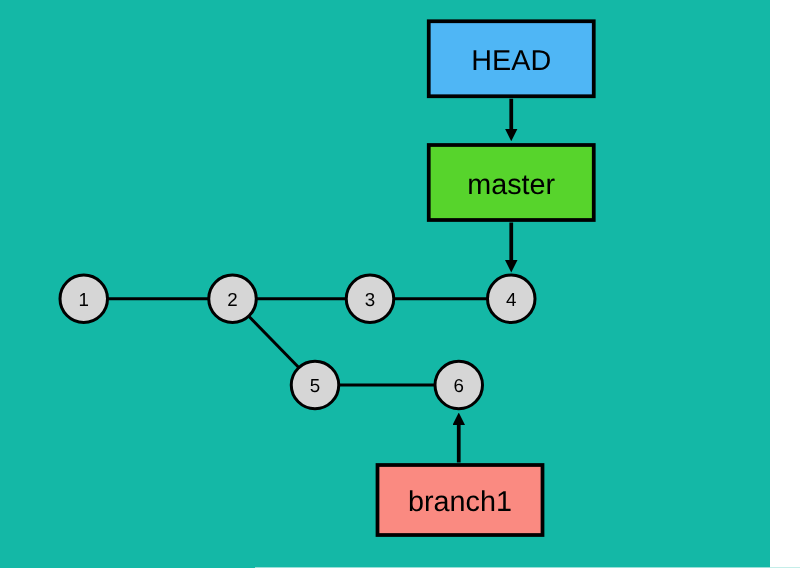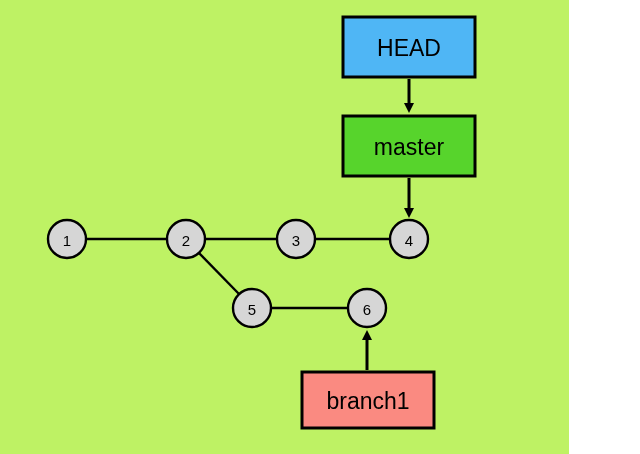--- a/index.html
+++ b/index.html
@@ -3,23 +3,23 @@
 <meta charset="utf-8">
 <title>Git Branch Diagram</title>
 <style>
   html, body {
     margin: 0;
     padding: 0;
     background: #ffffff;
   }
   #canvas {
     position: relative;
-    width: 569px;
+    width: 616px;
     height: 454px;
-    background: #bef264;
+    background: #14b8a6;
     overflow: hidden;
     font-family: "Liberation Sans", sans-serif;
   }
   #diagram-svg {
     position: absolute;
     top: 0;
     left: 0;
     width: 640px;
     height: 454px;
   }

